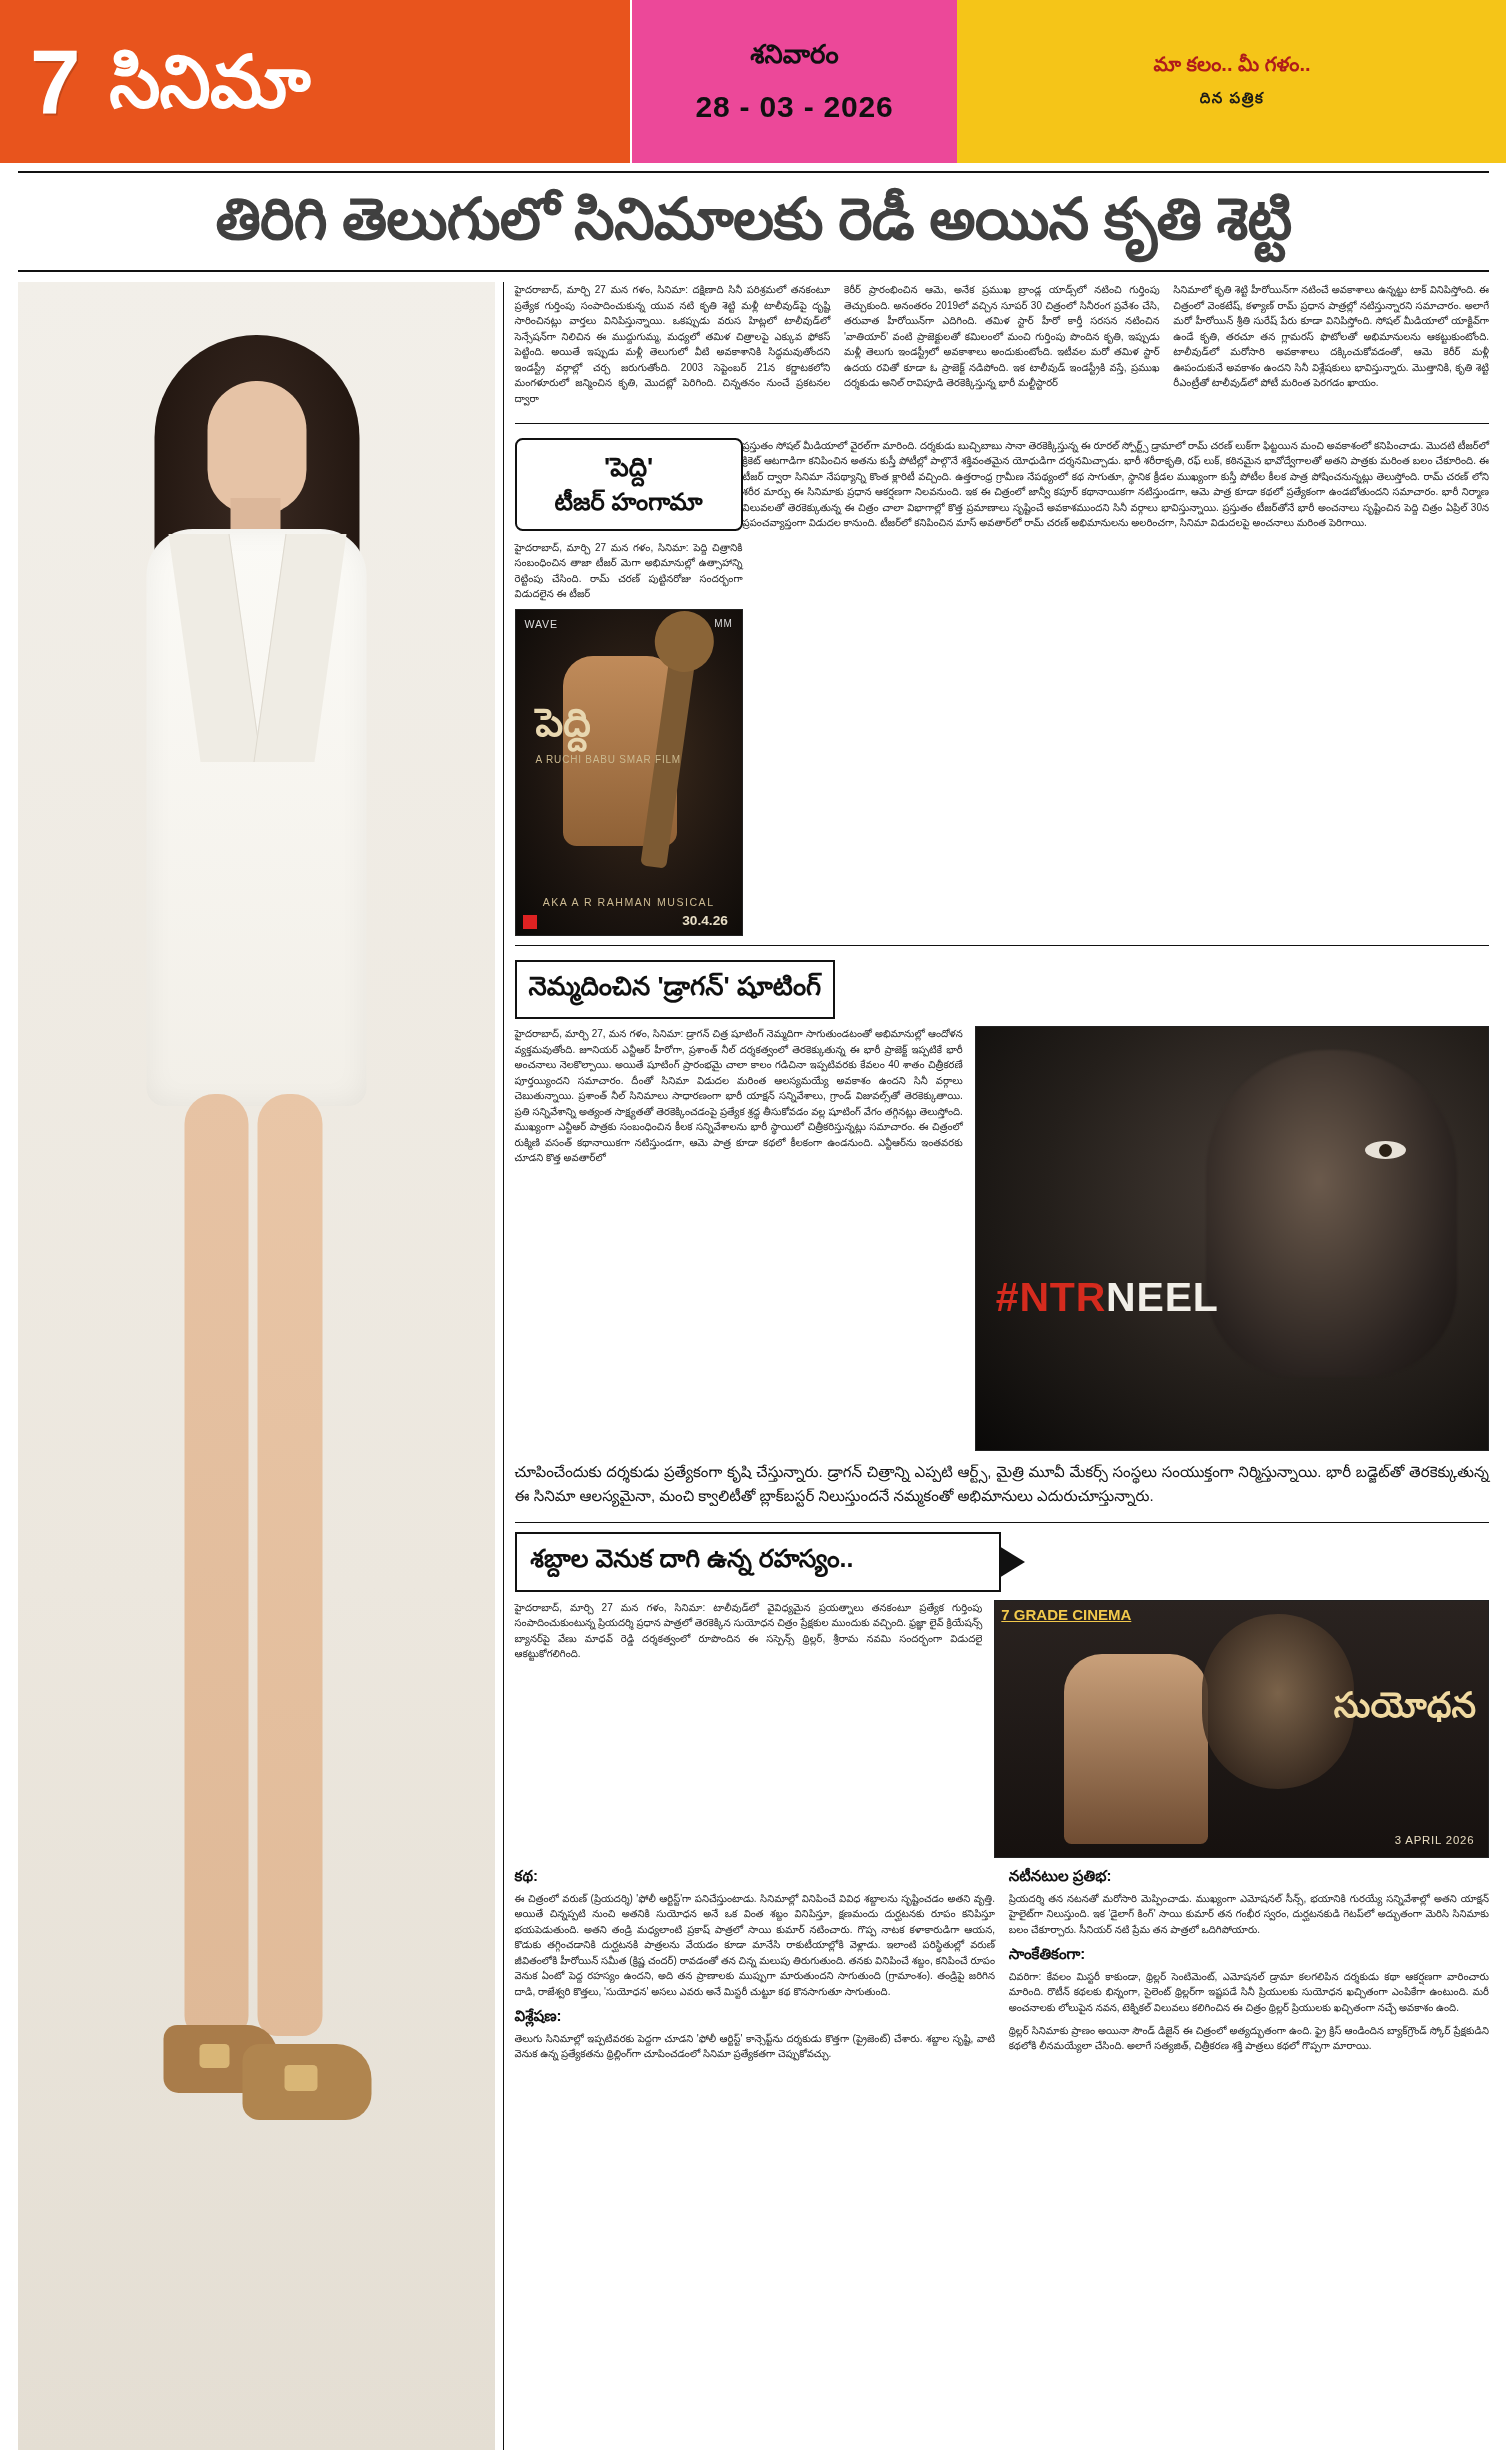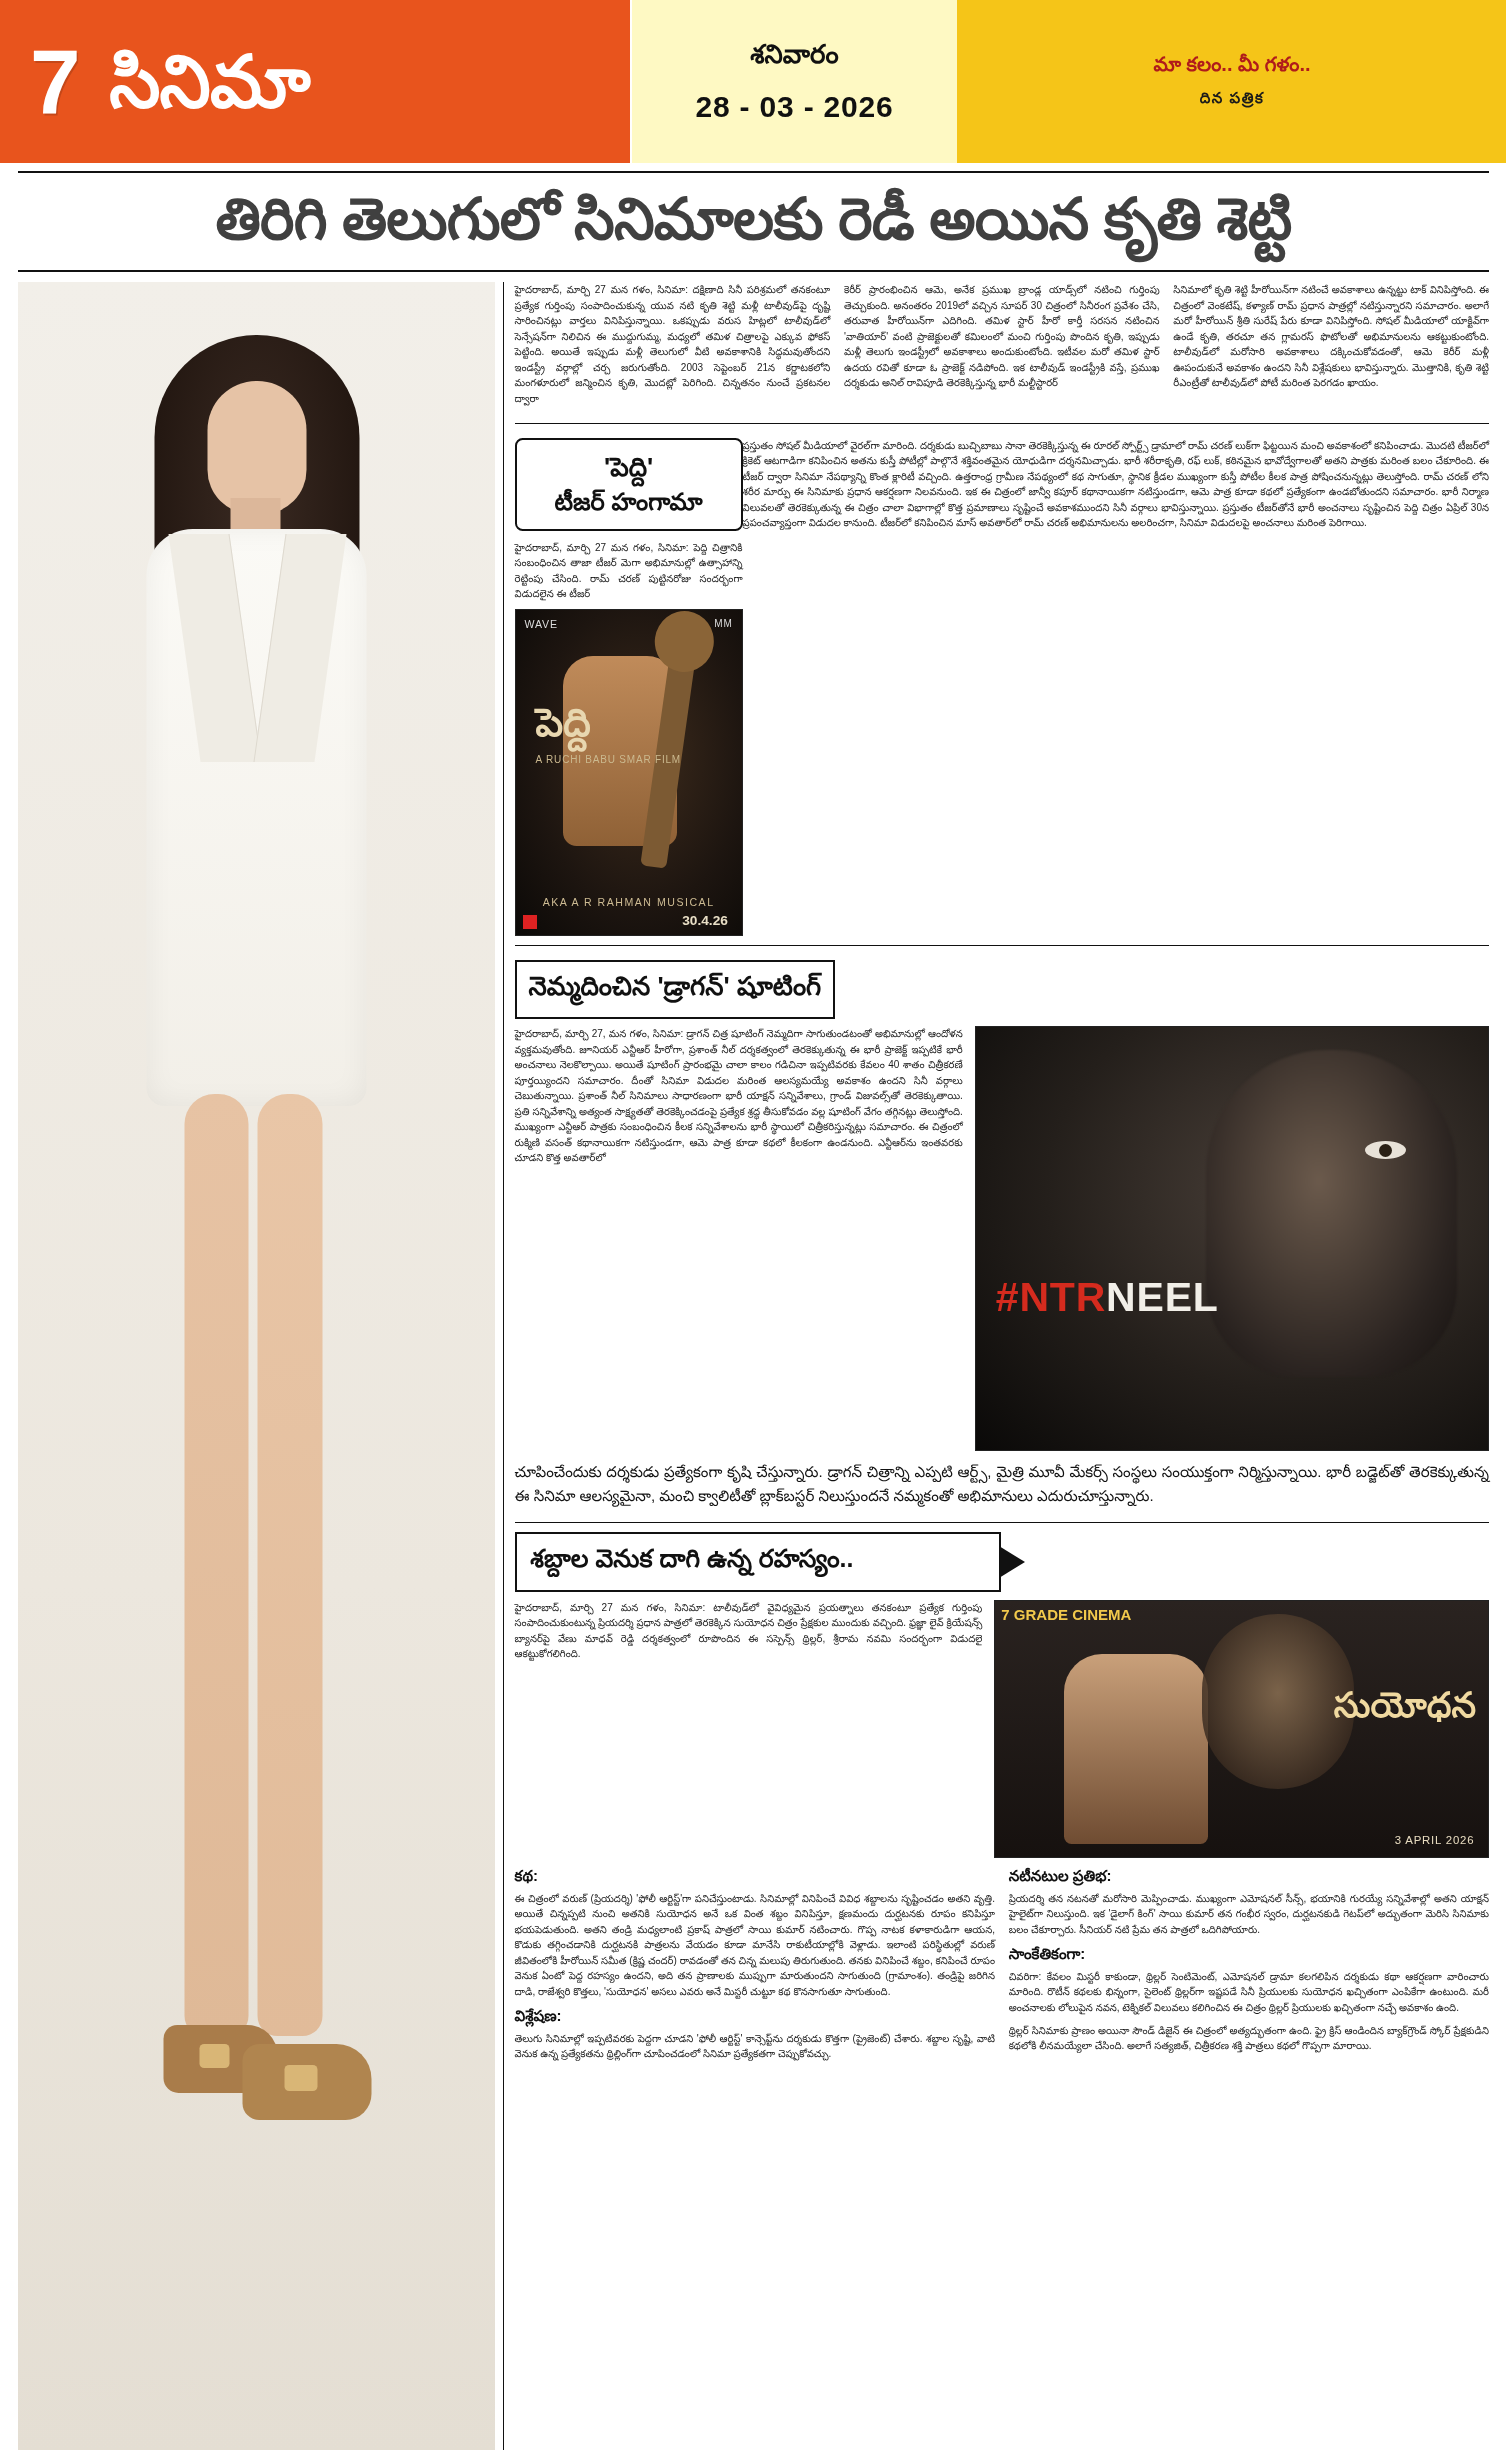--- a/index.html
+++ b/index.html
@@ -22,21 +22,21 @@
   .mh-pageno {
     color:#ffffff; font-size:91px; font-weight:bold; line-height:1;
     margin-left:30px; margin-right:30px; letter-spacing:-1.5px;
     text-shadow:1.5px 1.5px 0 rgba(0,0,0,.15);
   }
   .mh-section {
     color:#ffffff; font-size:73px; font-weight:bold; line-height:1;
     letter-spacing:-0.8px;
   }
   .mh-mid {
-    width:327px; background:#fef9c3; display:flex; flex-direction:column;
+    width:327px; background:#ec4899; display:flex; flex-direction:column;
     align-items:center; justify-content:center; gap:13.7px;
     border-left:2.3px solid #ffffff;
   }
   .mh-day { font-size:26px; color:#111; font-weight:bold; }
   .mh-date { font-size:30px; color:#111; font-weight:bold; letter-spacing:0.8px; }
   .mh-right {
     flex:1; background:#f5c518; position:relative; display:flex;
     flex-direction:column; align-items:center; justify-content:center;
   }
   .mh-tag { font-size:20px; color:#b01b1b; font-weight:bold; margin-bottom:3px; }
@@ -253,20 +253,21 @@
     position:absolute; left:42%; top:13.7px; width:152px; height:175px;
     background:radial-gradient(ellipse at 50% 45%, #8a6f52 0%, #3a2b20 75%); border-radius:76px;
     opacity:.85;
   }
   .poster-susp .title-tel{
     position:absolute; right:12px; top:84px; color:#f0d9a0; font-size:35px; font-weight:bold;
   }
   .poster-susp .badge-left{
     position:absolute; left:6px; top:6px; color:#f2c94c; font-size:15px; font-weight:bold;
     line-height:1.1;
+    text-decoration:underline;
   }
   .poster-susp .reldate{
     position:absolute; right:13.7px; bottom:10.6px; color:#e8dcc0; font-size:11.4px; letter-spacing:0.8px;
   }
 
   .susp-cols { display:flex; gap:13.7px; margin-top:9px; }
   .susp-cols .c { flex:1; }
   .subhead { font-weight:bold; font-size:15px; margin:0 0 3px 0; }
 </style>
 </head>

